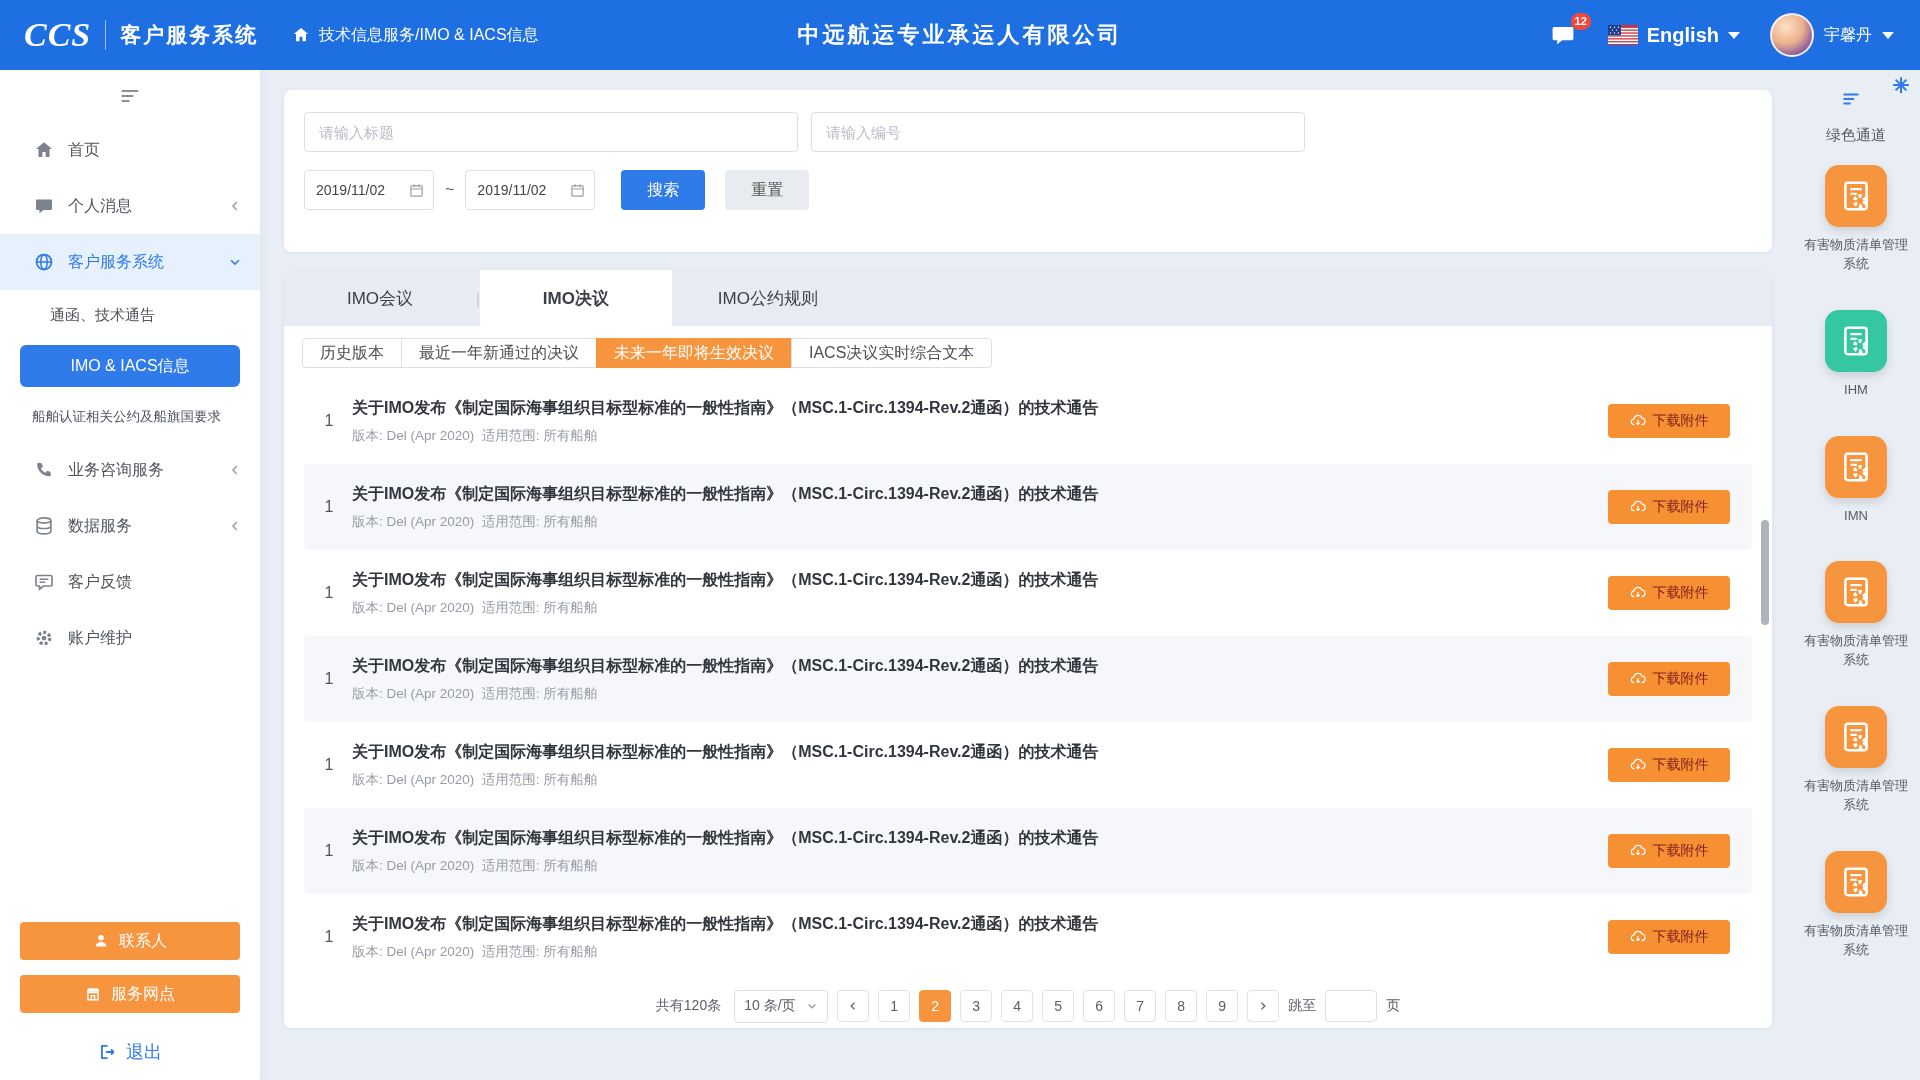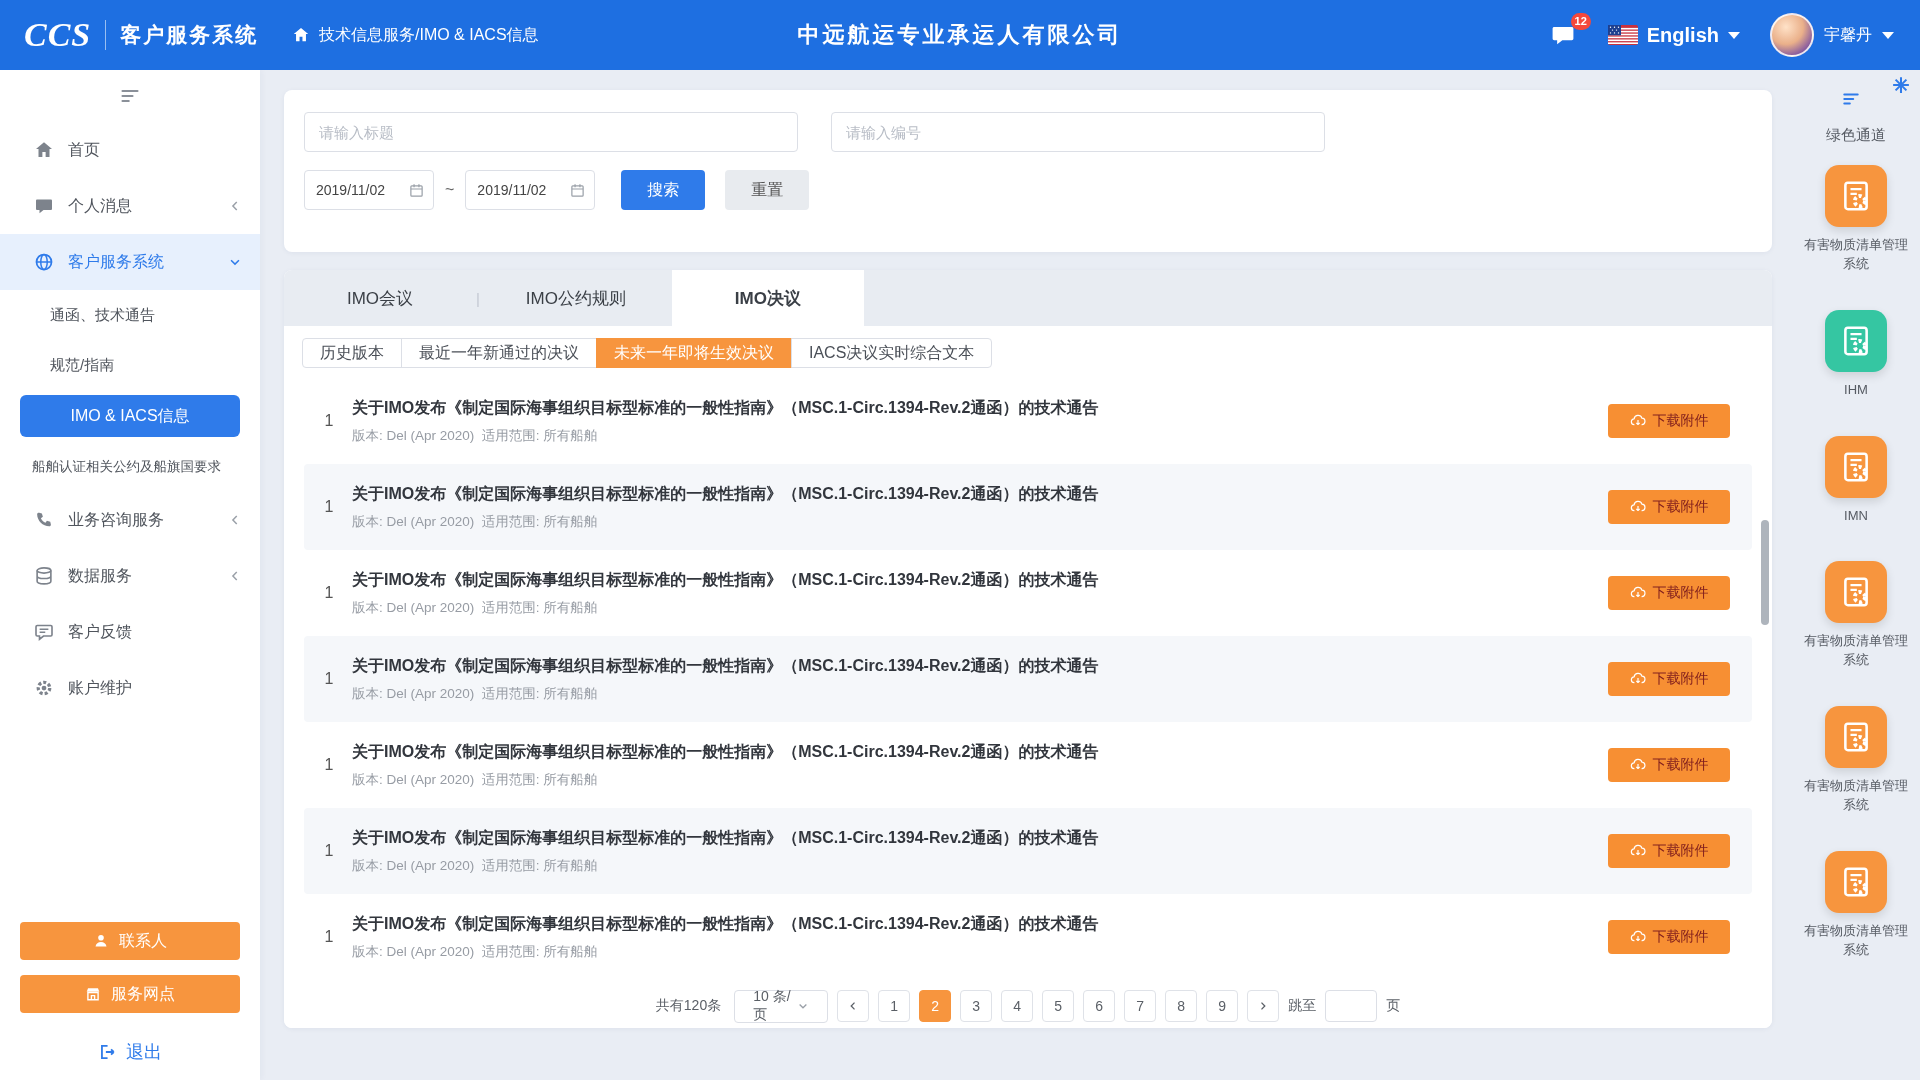--- a/index.html
+++ b/index.html
@@ -49,21 +49,21 @@
   .rp-icon { width:62px; height:62px; border-radius:14px; display:flex; align-items:center; justify-content:center; box-shadow:0 4px 10px rgba(0,0,0,.12); }
   .rp-label { margin-top:9px; width:112px; text-align:center; font-size:13px; line-height:1.45; color:#565b63; }
 
   
   .main { position:absolute; left:284px; top:90px; width:1488px; }
   .search-card { background:#fff; border-radius:8px; padding:22px 20px; height:162px; box-shadow:0 1px 5px rgba(31,59,107,.06); }
   .search-row { display:flex; align-items:center; }
   .inp { height:40px; border:1px solid #dcdfe6; border-radius:4px; padding:0 14px; font-size:15px; color:#333; background:#fff; outline:none; font-family:inherit; }
   .inp::placeholder { color:#b8bdc6; }
   .title-inp { width:494px; }
-  .num-inp { width:494px; margin-left:33px; }
+  .num-inp { width:494px; margin-left:13px; }
   .search-row2 { margin-top:18px; }
   .date-box { width:130px; height:40px; border:1px solid #dcdfe6; border-radius:4px; display:flex; align-items:center; justify-content:space-between; padding:0 9px 0 11px; background:#fff; }
   .date-box input { border:none; outline:none; width:88px; font-size:14px; color:#444; font-family:inherit; }
   .tilde { margin:0 11px; color:#666; font-size:16px; }
   .btn { border:none; border-radius:4px; font-size:16px; font-family:inherit; cursor:pointer; }
   .btn-search { margin-left:26px; width:84px; height:40px; background:#2f7bea; color:#fff; }
   .btn-reset { margin-left:20px; width:84px; height:40px; background:#e8ebef; color:#555; }
 
   .content-card { margin-top:18px; background:#fff; border-radius:8px; height:758px; position:relative; box-shadow:0 1px 5px rgba(31,59,107,.06); }
   .tabbar { height:56px; background:#e8ecf2; border-radius:8px 8px 0 0; display:flex; align-items:center;text-align:center; }
@@ -83,21 +83,21 @@
   .row-num { width:30px; margin-left:10px; font-size:16px; color:#555; text-align:center; flex:0 0 auto; }
   .row-body { margin-left:8px; flex:1; min-width:0; }
   .row-title { font-size:16px; color:#32363d; font-weight:bold; white-space:nowrap; overflow:hidden; cursor:pointer; }
   .row-meta { margin-top:8px; font-size:13.5px; color:#979ca4; white-space:pre; }
   .btn-download { width:122px; height:34px; background:#f78f33; color:#7f1d1d; border:none; border-radius:4px; font-size:14px; display:flex; align-items:center; justify-content:center; gap:7px; margin-right:22px; cursor:pointer; font-family:inherit; flex:0 0 auto; }
 
   .scroll-thumb { position:absolute; right:3px; top:250px; width:8px; height:105px; background:#aeb4bc; border-radius:4px; }
 
   .pagination { position:absolute; left:0; right:0; bottom:0; height:44px; display:flex; align-items:center; justify-content:center; gap:9px; background:#fff; border-radius:0 0 8px 8px; font-size:14px; color:#5a5f66; }
   .pg-total { margin-right:4px; }
-  .pg-size { width:94px; height:33px; border:1px solid #dcdfe6; border-radius:4px; display:flex; align-items:center; justify-content:space-between; padding:0 18px; color:#5a5f66; cursor:pointer; background:#fff; }
+  .pg-size { width:94px; height:33px; border:1px solid #dcdfe6; border-radius:4px; display:flex; align-items:center; justify-content:space-between; padding:0 9px; color:#5a5f66; cursor:pointer; background:#fff; }
   .pg-btn { min-width:32px; height:32px; border:1px solid #dfe2e8; background:#fff; border-radius:4px; color:#5a5f66; font-size:14px; display:flex; align-items:center; justify-content:center; cursor:pointer; font-family:inherit; }
   .pg-btn.current { background:#f7953e; border-color:#f7953e; color:#fff; }
   .jump-input { width:52px; height:32px; border:1px solid #dcdfe6; border-radius:4px; outline:none; text-align:center; font-family:inherit; }
 </style>
 </head>
 <body>
 
 <div class="header">
   <div class="logo-area">
     <span class="logo">CCS</span>
@@ -201,23 +201,20 @@
     <span class="chev">
         <svg width="14" height="14" viewBox="0 0 16 16">
           <path d="M3.5 6 8 10.4 12.5 6" stroke="currentColor" stroke-width="1.7" fill="none"></path>
         </svg>
       </span>
   </div>
 
   <div class="sub-item">
     <span>通函、技术通告</span>
   </div>
-  <div class="sub-item">
-    <span>规范/指南</span>
-  </div>
   <div class="sub-pill">
     <span>IMO &amp; IACS信息</span>
   </div>
   <div class="sub-item small">
     <span>船舶认证相关公约及船旗国要求</span>
   </div>
 
   <div class="menu-item">
     <span class="mi-icon">
         <svg width="20" height="20" viewBox="0 0 16 16">
@@ -411,22 +408,22 @@
       </div>
       <button class="btn btn-search">搜索</button>
       <button class="btn btn-reset">重置</button>
     </div>
   </div>
 
   <div class="content-card">
     <div class="tabbar">
       <div class="tab">IMO会议</div>
       <span class="tab-sep">|</span>
+      <div class="tab active">IMO决议</div>
       <div class="tab">IMO公约规则</div>
-      <div class="tab active">IMO决议</div>
     </div>
 
     <div class="subtabs">
       <div class="subtab">历史版本</div>
       <div class="subtab">最近一年新通过的决议</div>
       <div class="subtab active">未来一年即将生效决议</div>
       <div class="subtab">IACS决议实时综合文本</div>
     </div>
 
     <div class="rows">

